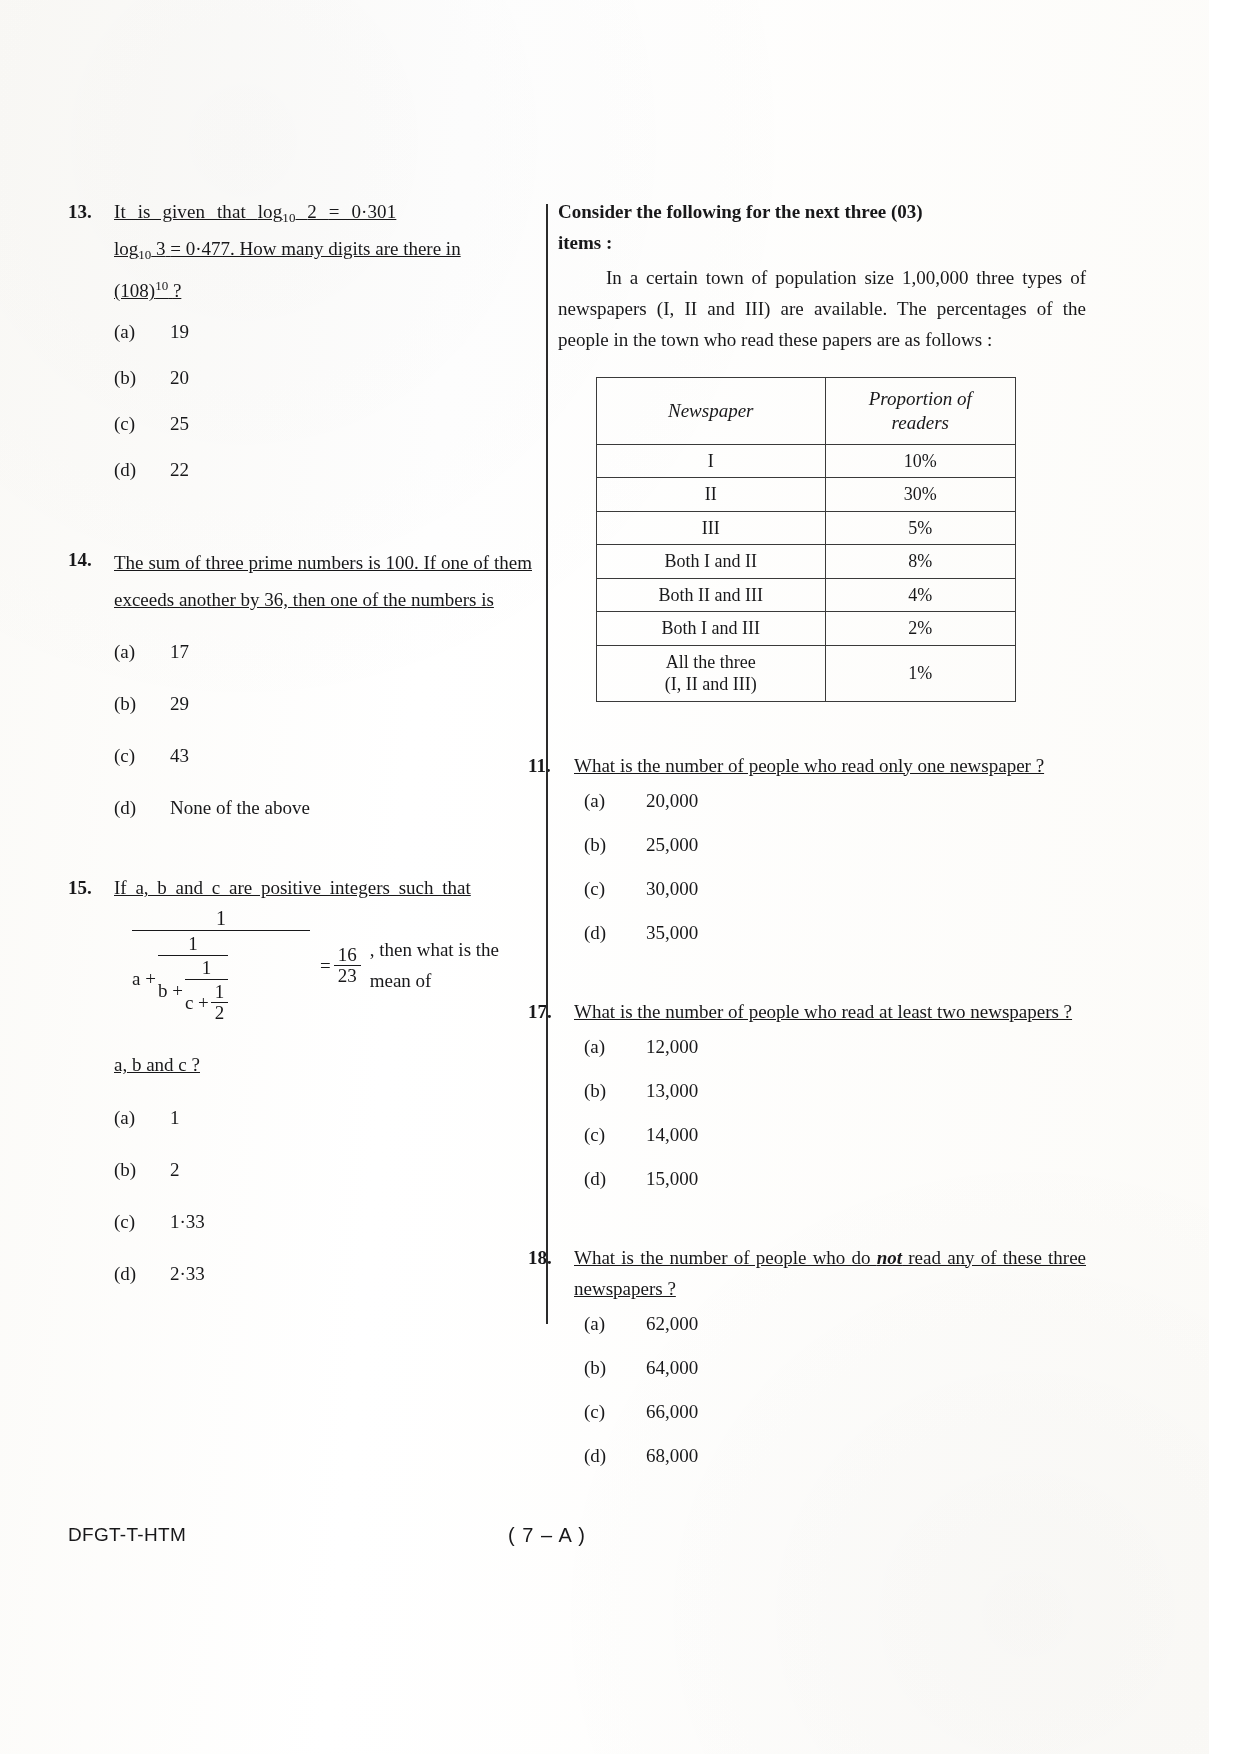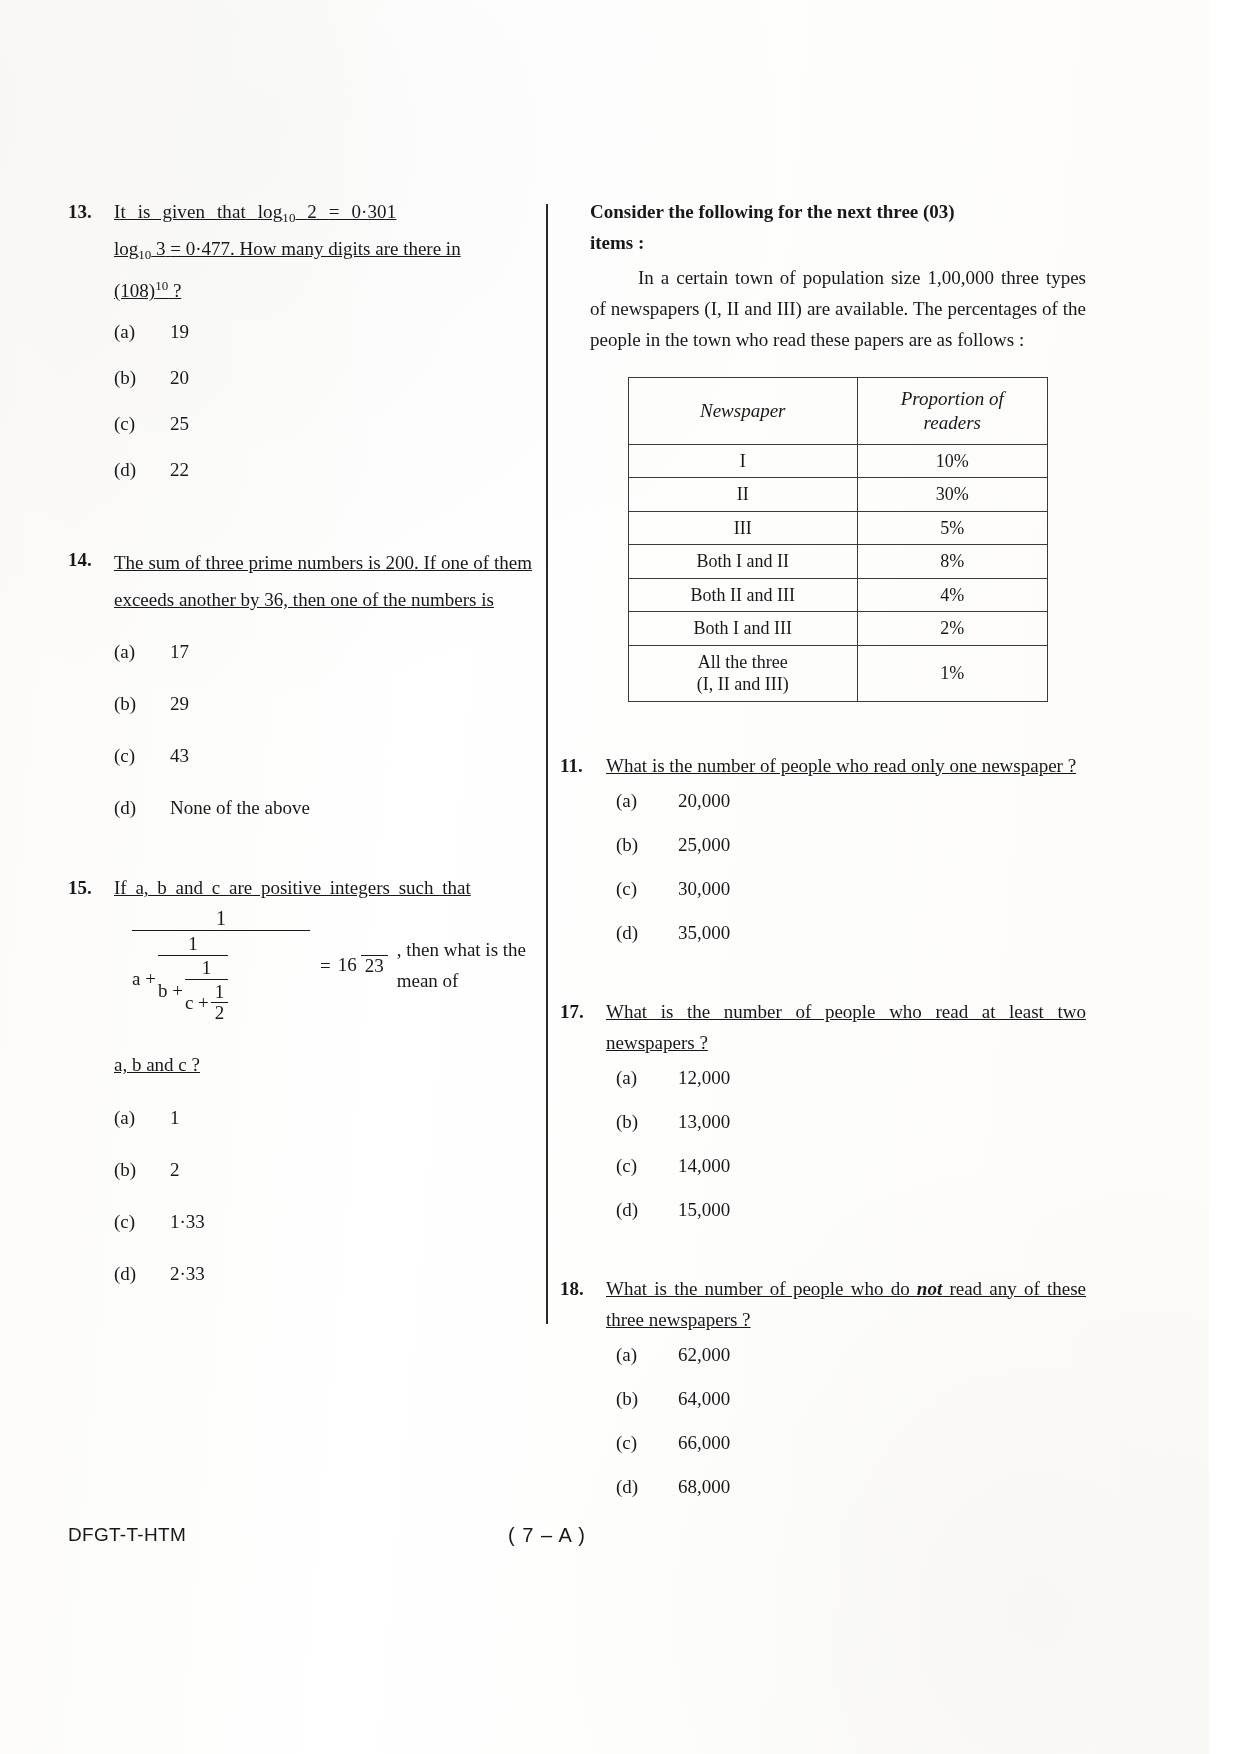--- a/index.html
+++ b/index.html
@@ -45,21 +45,21 @@
   .divider {
     position: absolute;
     left: 478px;
     top: 8px;
     width: 2px;
     height: 1120px;
     background: #2b2b2b;
   }
   .col-right {
     width: 540px;
-    padding-left: 44px;
+    padding-left: 12px;
     box-sizing: border-box;
   }
 
   
   .q {
     display: flex;
     margin-bottom: 6px;
   }
   .q-num {
     flex: 0 0 46px;
@@ -101,20 +101,21 @@
 
   
   .col-right .opt-lbl { flex: 0 0 62px; }
 
   
   sub.log { font-size: 13px; vertical-align: -0.32em; }
   sup.pw { font-size: 13px; vertical-align: 0.55em; }
 
   .frac {
     display: inline-flex;
+    flex-direction: column;
     align-items: center;
     vertical-align: middle;
     margin: 0 3px;
   }
   .frac > .num { padding: 0 4px; line-height: 1.05; }
   .frac > .den { padding: 0 4px; line-height: 1.05; border-top: 1.6px solid #18181a; }
 
   .bigfrac { font-size: 19px; }
 
   .cf-wrap {
@@ -267,21 +268,21 @@
                 <span class="opt-lbl">(d)</span>
                 <span class="opt-val">22</span>
               </div>
             </div>
           </div>
         </div>
 
         <div class="q" style="margin-top:40px;">
           <div class="q-num">14.</div>
           <div class="q-body">
-            <div class="q-text" style="line-height:37px;">The sum of three prime numbers is 200. If one of them exceeds another by 36, then one of the numbers is</div>
+            <div class="q-text" style="line-height:37px;">The sum of three prime numbers is 100. If one of them exceeds another by 36, then one of the numbers is</div>
             <div class="opts" style="margin-top:22px;">
               <div class="opt" style="margin-bottom:28px;">
                 <span class="opt-lbl">(a)</span>
                 <span class="opt-val">17</span>
               </div>
               <div class="opt" style="margin-bottom:28px;">
                 <span class="opt-lbl">(b)</span>
                 <span class="opt-val">29</span>
               </div>
               <div class="opt" style="margin-bottom:28px;">

